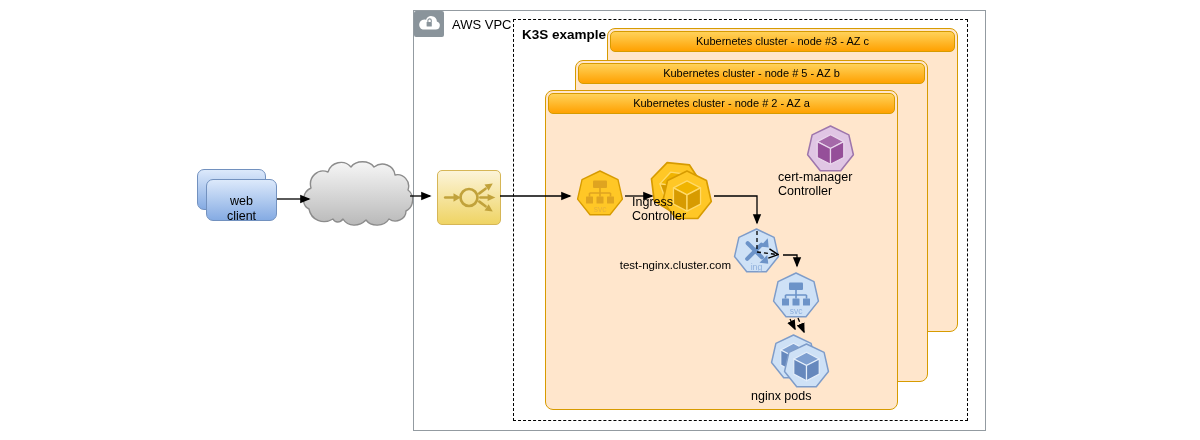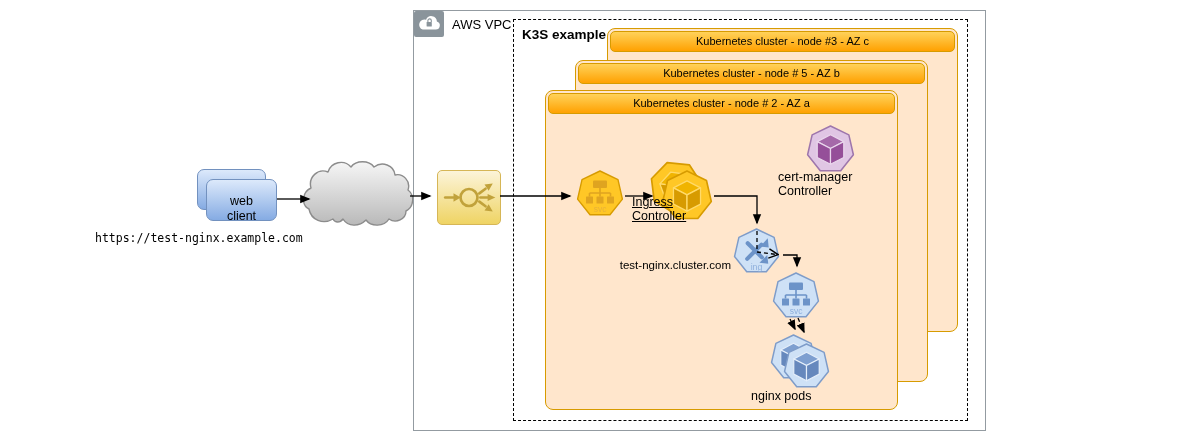--- a/index.html
+++ b/index.html
@@ -58,21 +58,20 @@
   </div>
 
   <div class="client-box" style="left:197px;top:169px;width:69px;height:41px;">
     <div>web</div>
     <div>client</div>
   </div>
   <div class="client-box" style="left:206px;top:179px;width:71px;height:42px;">
     <div>web</div>
     <div>client</div>
   </div>
-  <div class="url" style="left:95px;top:231px;">https://test-nginx.example.com</div>
 
   <svg class="abs" style="left:303px;top:156px;" width="110" height="76" viewBox="0 0 110 76">
     <defs>
       <linearGradient id="cloudG" x1="0" y1="0" x2="0" y2="1">
         <stop offset="0" stop-color="#F6F6F6"></stop>
           <stop offset="1" stop-color="#B9B9B9"></stop>
       </linearGradient>
     </defs>
     <path d="M30,63 C20,69 8,64 6,53 C-2,49 -1,36 8,32 C5,21 15,12 25,16 C28,6 41,3 48,11 C53,4 66,4 71,11 C79,5 91,9 92,19 C100,17 108,25 105,34 C112,39 111,51 103,55 C103,63 93,68 86,63 C81,71 68,71 63,64 C56,71 45,71 40,63 C37,67 32,67 30,63 Z" fill="url(#cloudG)" stroke="#8C8C8C" stroke-width="1.4" stroke-linejoin="round"></path>
   </svg>
@@ -118,21 +117,21 @@
     </g>
   </svg>
   <svg class="abs" style="left:661px;top:170px;" width="52" height="52" viewBox="0 0 48 48">
     <polygon points="24,1 41.98,9.66 46.42,29.12 33.98,44.72 14.02,44.72 1.58,29.12 6.02,9.66" fill="#FFC726" stroke="#D79B00" stroke-width="1.5" stroke-linejoin="round"></polygon>
     <g stroke="#FFDA6A" stroke-width="1.2" stroke-linejoin="round">
       <polygon points="24,10 36.5,16.5 24,23 11.5,16.5" fill="#F0B400"></polygon>
       <polygon points="11.5,16.5 24,23 24,38 11.5,31.5" fill="#D79B00"></polygon>
       <polygon points="36.5,16.5 24,23 24,38 36.5,31.5" fill="#D79B00"></polygon>
     </g>
   </svg>
-  <div class="lbl" style="left:632px;top:195px;width:110px;font-size:12.5px;text-decoration:underline;">
+  <div class="lbl" style="left:632px;top:195px;width:110px;font-size:12.5px;">
     <div>Ingress</div>
     <div>Controller</div>
   </div>
 
   <svg class="abs" style="left:806px;top:125px;" width="49" height="49" viewBox="0 0 48 48">
     <polygon points="24,1 41.98,9.66 46.42,29.12 33.98,44.72 14.02,44.72 1.58,29.12 6.02,9.66" fill="#E0C6E4" stroke="#9E76AC" stroke-width="1.5" stroke-linejoin="round"></polygon>
     <g stroke="#E9D6EC" stroke-width="1.2" stroke-linejoin="round">
       <polygon points="24,9.5 37,16.3 24,23 11,16.3" fill="#A569A9"></polygon>
       <polygon points="11,16.3 24,23 24,38.5 11,31.8" fill="#954F99"></polygon>
       <polygon points="37,16.3 24,23 24,38.5 37,31.8" fill="#954F99"></polygon>

